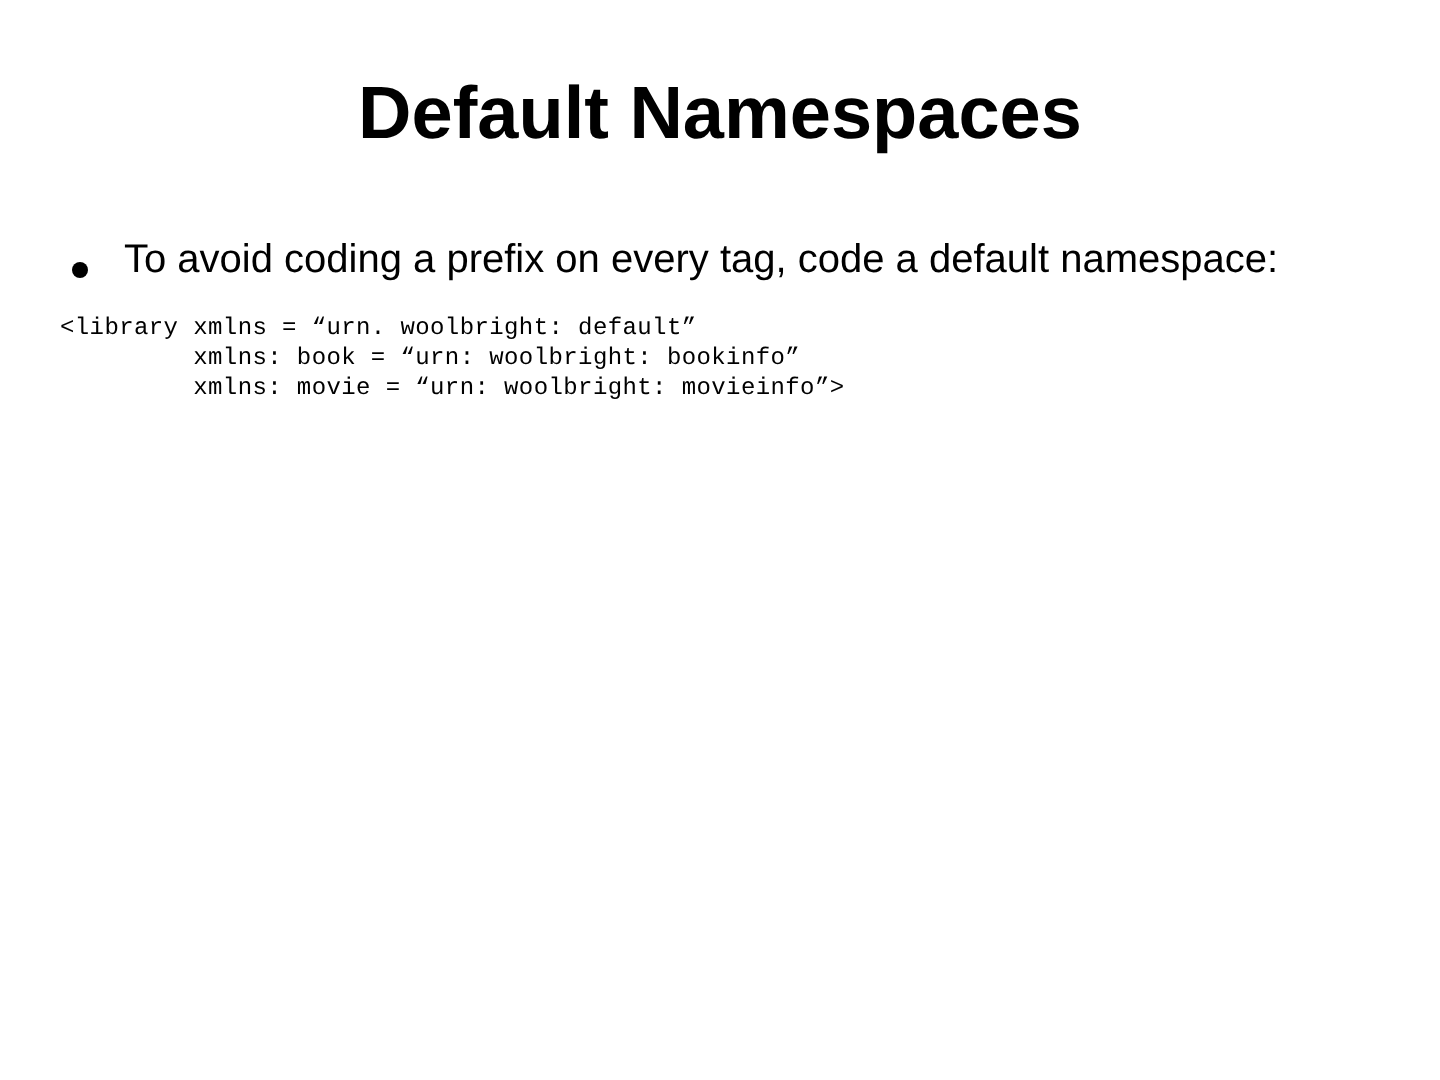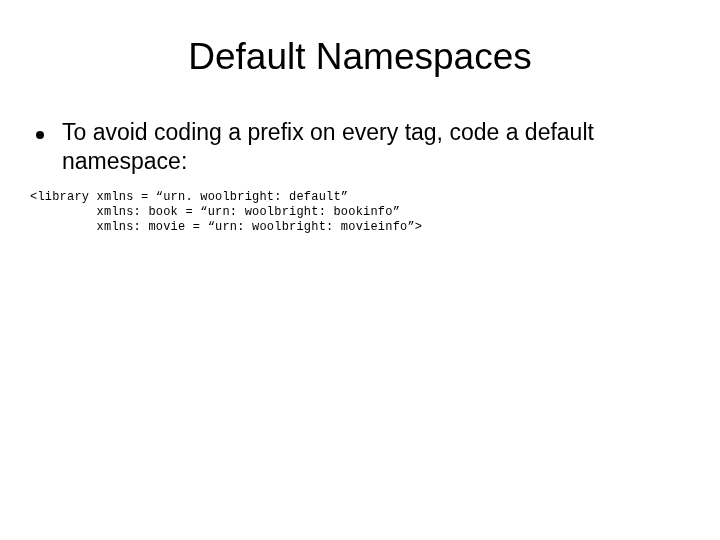--- a/index.html
+++ b/index.html
@@ -12,28 +12,28 @@
       overflow: hidden;
     }
     .slide {
       width: 100%;
       height: 100%;
       padding: 28px 30px 0 30px;
     }
     .title {
       text-align: center;
       font-size: 37px;
-      font-weight: 400;
+      font-weight: 700;
       margin-bottom: 40px;
       margin-top: 8px;
     }
     .bullet {
       display: flex;
       align-items: flex-start;
-      font-size: 23px;
+      font-size: 20px;
       line-height: 1.25;
       margin-bottom: 14px;
       padding-left: 6px;
     }
     .bullet .dot {
       display: inline-block;
       width: 8px;
       height: 8px;
       background: #000;
       border-radius: 50%;

